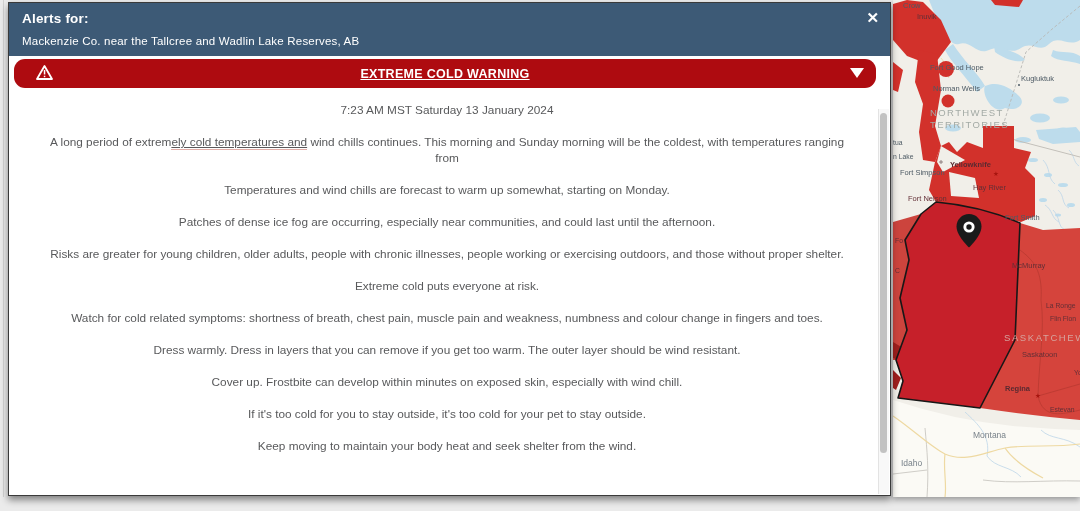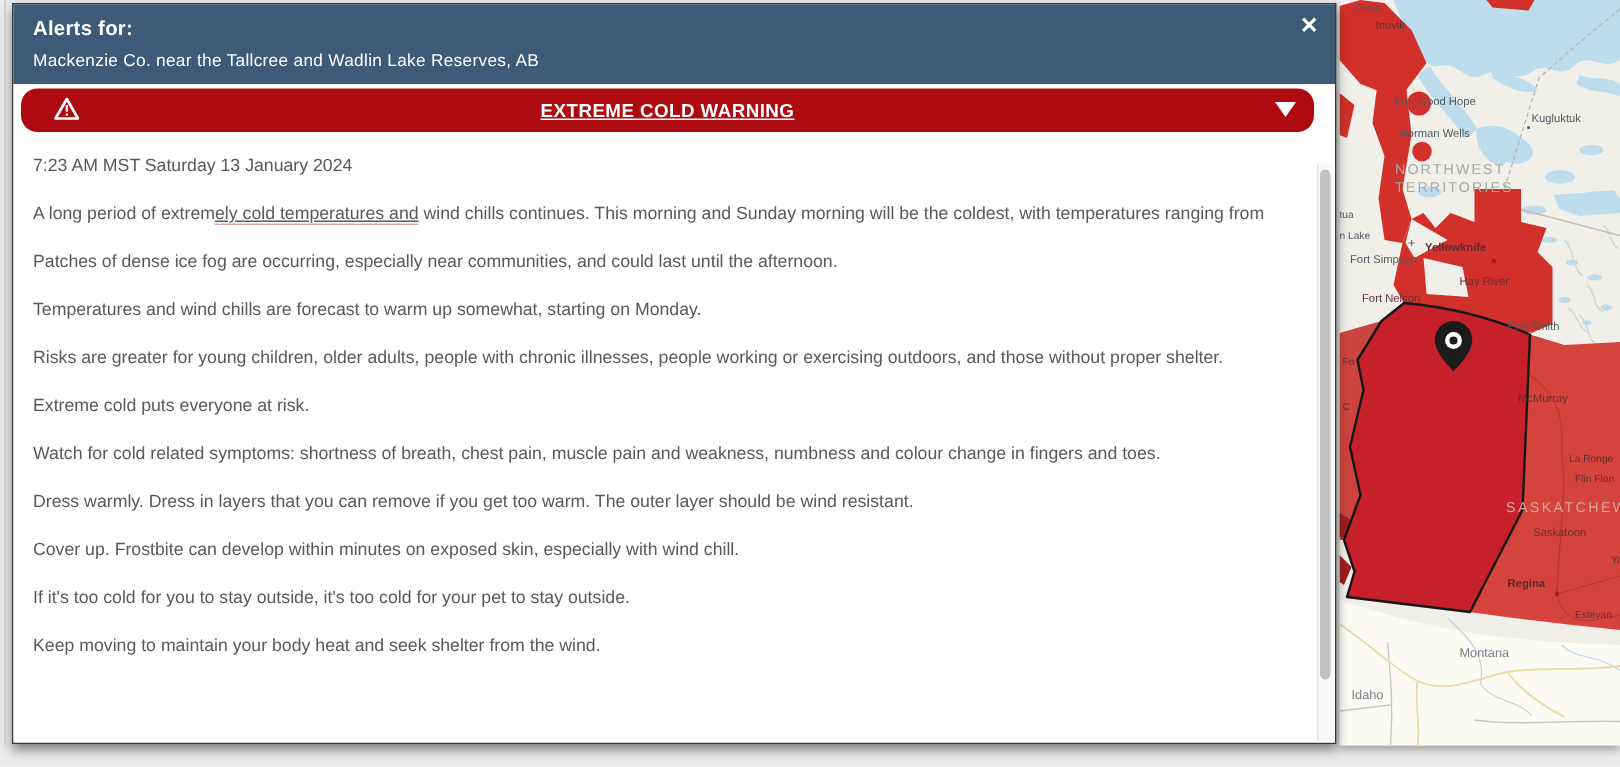--- a/index.html
+++ b/index.html
@@ -28,21 +28,21 @@
   .close-btn{position:absolute;right:11px;top:6px;color:#fff;font-size:15px;font-weight:bold;cursor:pointer;line-height:18px;}
 
   .dialog-body{position:absolute;left:0;top:53px;right:0;bottom:0;overflow:hidden;background:#fff;}
 
   .banner{position:relative;margin:3px 14px 0 5px;height:29px;background:#ae0b10;display:flex;align-items:center;justify-content:center;cursor:pointer;border-radius:11px;}
   .banner-label{color:#fff;font-size:12.5px;font-weight:bold;text-decoration:underline;letter-spacing:.3px;}
   .warn-icon{position:absolute;left:22px;top:6px;}
   .caret-icon{position:absolute;right:12px;top:9px;width:0;height:0;border-left:7px solid transparent;border-right:7px solid transparent;border-top:10px solid #ffffff;}
 
   .paras{padding:0 18px 0 13px;color:#58595b;font-size:11.8px;line-height:16px;}
-  .para{margin:0;}
+  .para{margin:16px;text-align:center;}
   .gap-first{margin-top:14px;}
   .gap-para{margin-top:16px;}
   .gap-cont{margin-top:3px;}
   .seg-underline{border-bottom:1.6px solid rgba(203,106,95,.55);text-decoration:underline;}
   .annotation-box{display:inline-block;border:2.6px solid #e8432c;border-radius:6px;padding:0 3px;line-height:14px;margin:0 1px;}
 
   .scroll-track{position:absolute;top:53px;bottom:1px;right:1px;width:10px;background:#f8f8f8;border-left:1px solid #e3e3e3;}
   .scroll-thumb{position:absolute;left:1px;top:4px;width:7px;height:340px;background:#c2c2c2;border-radius:4px;cursor:pointer;}
 </style>
 </head>
@@ -199,22 +199,22 @@
             <rect x="7.8" y="10.7" width="1.5" height="1.5" fill="#ffffff"></rect>
           </svg>
         </span>
         <span class="banner-label">EXTREME COLD WARNING</span>
         <span class="caret-icon"></span>
       </div>
 
       <div class="paras" id="paras">
           <p class="para gap-first"><span>7:23 AM MST Saturday 13 January 2024</span></p>
           <p class="para gap-para"><span>A long period of extrem</span><span class="seg-underline">ely cold temperatures and</span><span> wind chills continues.  This morning and Sunday morning will be the coldest, with temperatures ranging from</span></p>
+          <p class="para gap-para"><span>Temperatures and wind chills are forecast to warm up somewhat, starting on Monday.</span></p>
           <p class="para gap-para"><span>Patches of dense ice fog are occurring, especially near communities, and could last until the afternoon.</span></p>
-          <p class="para gap-para"><span>Temperatures and wind chills are forecast to warm up somewhat, starting on Monday.</span></p>
           <p class="para gap-para"><span>Risks are greater for young children, older adults, people with chronic illnesses, people working or exercising outdoors, and those without proper shelter.</span></p>
           <p class="para gap-para"><span>Extreme cold puts everyone at risk.</span></p>
           <p class="para gap-para"><span>Watch for cold related symptoms: shortness of breath, chest pain, muscle pain and weakness, numbness and colour change in fingers and toes.</span></p>
           <p class="para gap-para"><span>Dress warmly. Dress in layers that you can remove if you get too warm. The outer layer should be wind resistant.</span></p>
           <p class="para gap-para"><span>Cover up. Frostbite can develop within minutes on exposed skin, especially with wind chill.</span></p>
           <p class="para gap-para"><span>If it's too cold for you to stay outside, it's too cold for your pet to stay outside.</span></p>
           <p class="para gap-para"><span>Keep moving to maintain your body heat and seek shelter from the wind.</span></p>
         </div>
 
       <div class="scroll-track">

